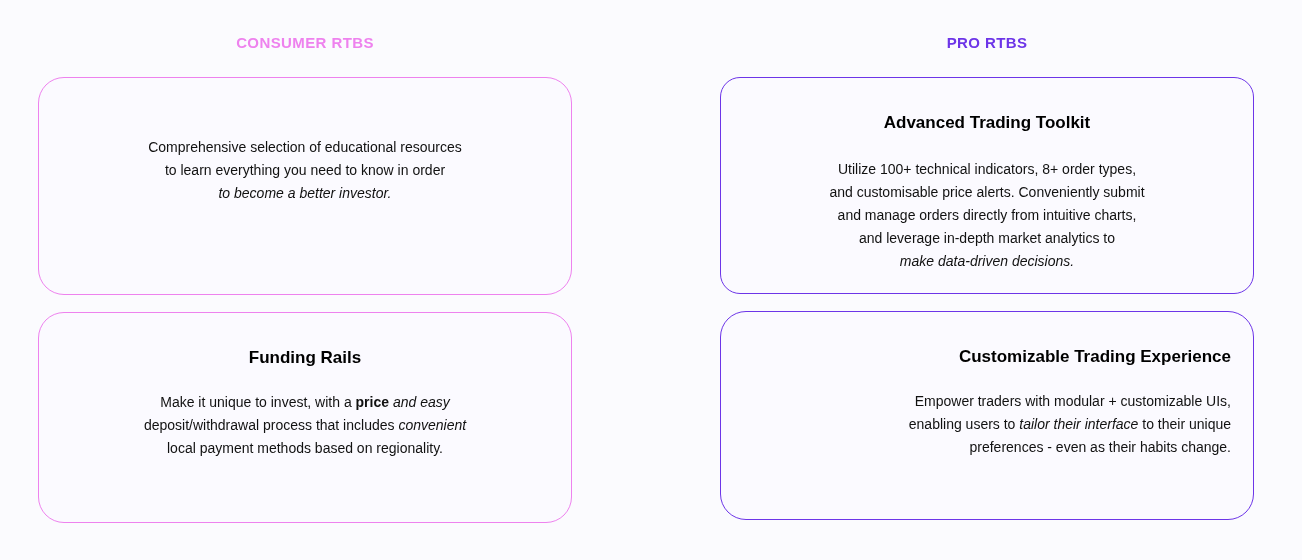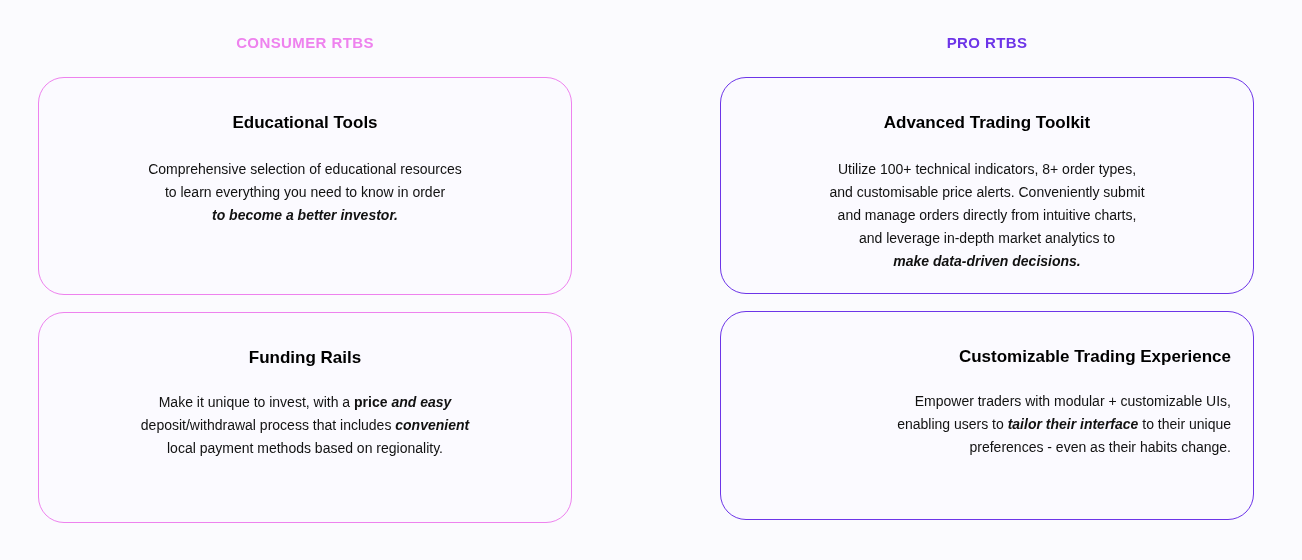--- a/index.html
+++ b/index.html
@@ -46,21 +46,21 @@
     text-align: center;
     padding: 34px 22px 20px 22px;
   }
   .card.first { margin-top: 25px; }
   .card.second { margin-top: 17px; }
 
   
   .column.left  .card.first  { height: 218px; }
   .column.left  .card.second { height: 211px; }
   
-  .column.right .card.first  { height: 217px; }
+  .column.right .card.first  { height: 217px; border-radius: 20px; }
   .column.right .card.second { height: 209px; }
 
   .card-title {
     font-size: 17px;
     font-weight: bold;
     color: #000000;
     line-height: 22px;
     margin: 0;
   }
   .card-body {
@@ -70,34 +70,33 @@
     margin: 24px 0 0 0;
     white-space: pre-line;
   }
   .card.second .card-body { margin-top: 22px; }
 
   .em-b {
     font-weight: bold;
     font-style: normal;
   }
   .em-bi {
-    font-weight: bold;
+    font-weight: normal;
     font-style: italic;
   }
 </style>
 </head>
 <body style="background: rgb(251, 251, 254);">
 
 <div class="board">
 
   <div class="column left">
     <div class="col-header" style="color: rgb(238, 130, 238);">CONSUMER RTBS</div>
 
     <div class="card first" style="border-color: rgb(238, 130, 238);">
-      <div class="card-title">Educational Tools</div>
       <div class="card-body"><span>Comprehensive selection of educational resources
 to learn everything you need to know in order
 </span><span class="em-bi">to become a better investor.</span></div>
     </div>
 
     <div class="card second" style="border-color: rgb(238, 130, 238);">
       <div class="card-title">Funding Rails</div>
       <div class="card-body"><span>Make it unique to invest, with a </span><span class="em-b">price </span><span class="em-bi">and easy</span><span>
 deposit/withdrawal process that includes </span><span class="em-bi">convenient</span><span>
 local payment methods based on regionality.</span></div>

